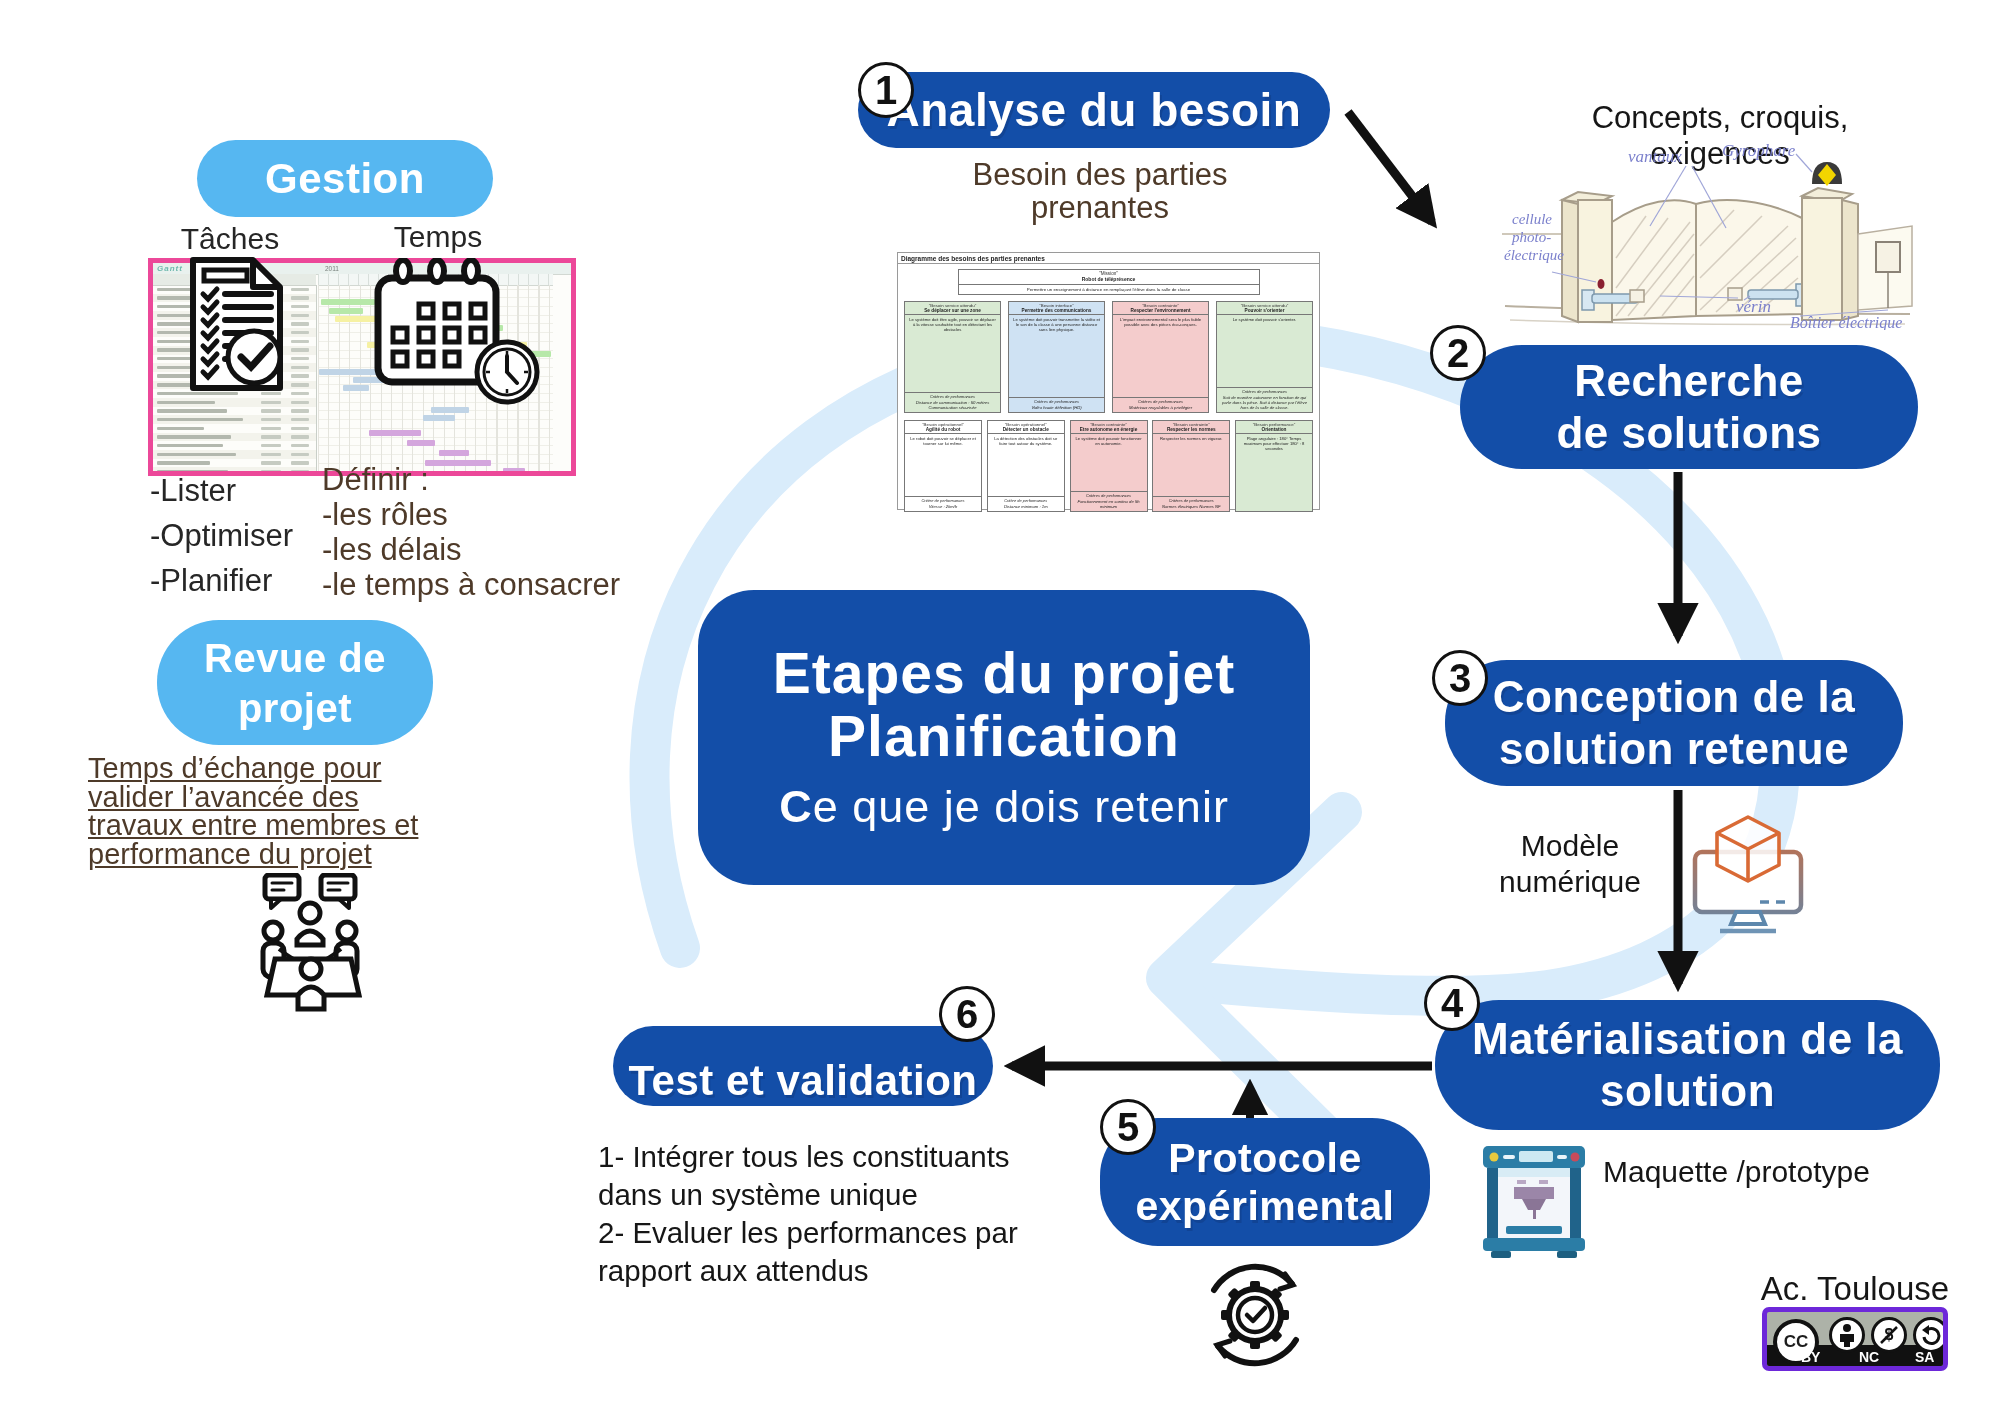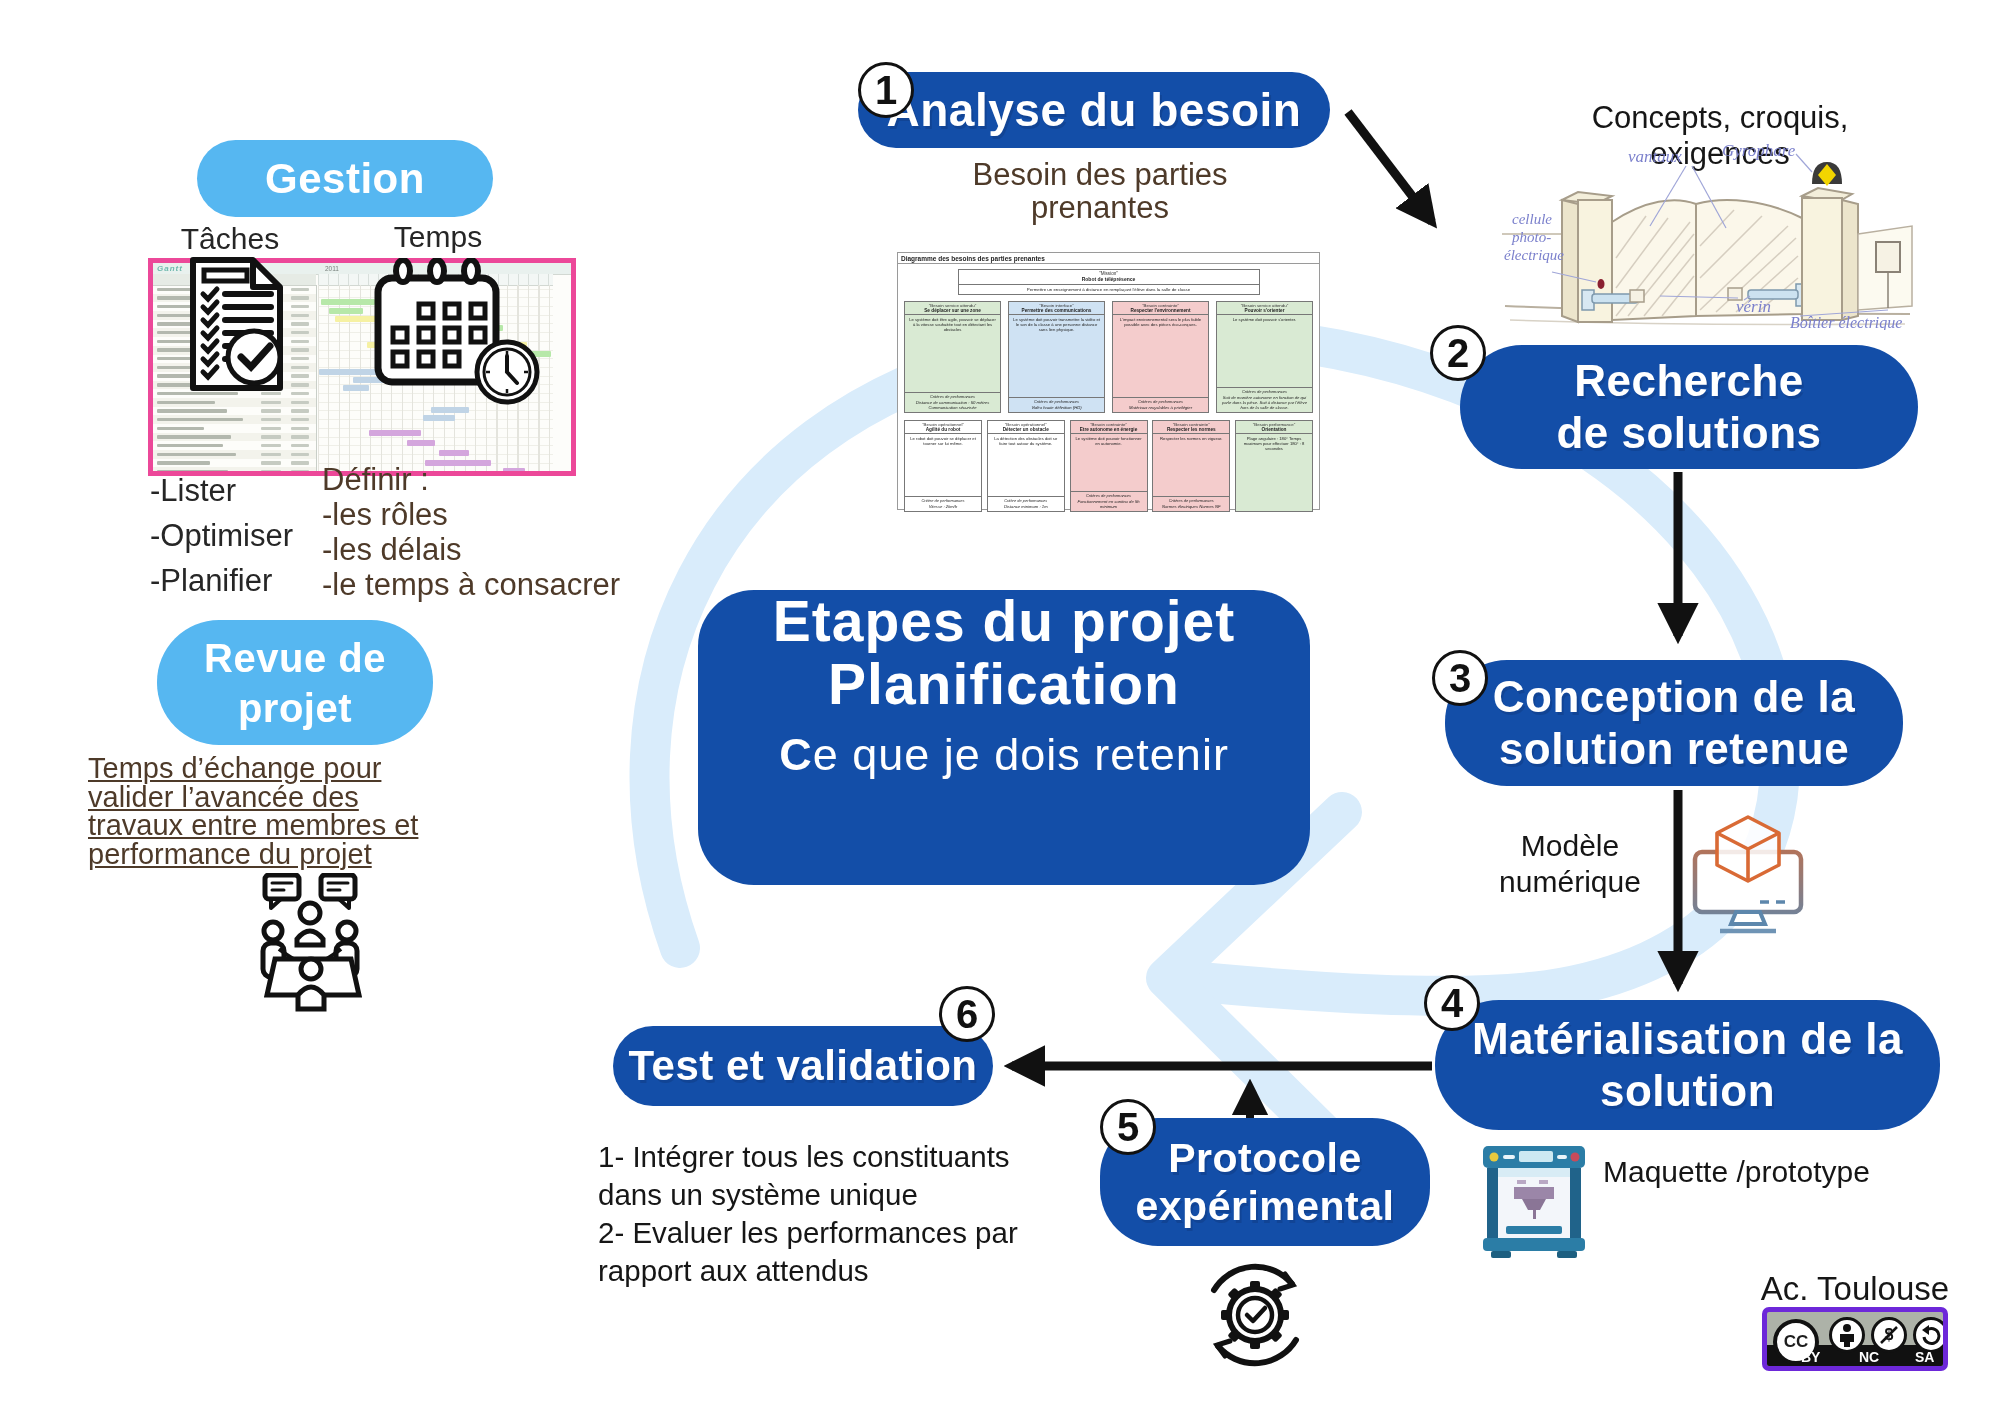--- a/index.html
+++ b/index.html
@@ -17,21 +17,21 @@
         text-shadow:2px 3px 0 rgba(10,40,90,.25);}
   .pill .l{display:block;text-align:center;line-height:1.18;}
   .skypill{position:absolute;z-index:3;background:#56b7f1;color:#fff;display:flex;flex-direction:column;
         align-items:center;justify-content:center;font-weight:bold;letter-spacing:.5px;}
   .numcirc{position:absolute;z-index:4;width:56px;height:56px;border-radius:50%;background:#fff;
         border:3px solid #111;box-sizing:border-box;display:flex;align-items:center;justify-content:center;
         font-weight:bold;font-size:40px;color:#111;}
 
   
   #center-box{position:absolute;left:698px;top:590px;width:612px;height:295px;background:#134ea8;
-        border-radius:56px;z-index:3;display:flex;flex-direction:column;align-items:center;justify-content:flex-start;color:#fff;}
+        border-radius:56px;z-index:3;display:flex;flex-direction:column;align-items:center;justify-content:center;color:#fff;}
   #center-box .t1{font-weight:bold;font-size:57px;line-height:1.1;letter-spacing:1px;}
   #center-box .t2{font-size:45px;margin-top:14px;letter-spacing:1px;}
   #center-box .t2 b{font-weight:bold;}
 
   
   .brown{color:#4e3a29;}
   .cap{position:absolute;z-index:2;}
 
   
   #nbdiag{position:absolute;left:897px;top:252px;width:423px;height:258px;background:#fff;
@@ -614,21 +614,21 @@
       <rect x="58" y="29" width="10" height="10" rx="2" transform="rotate(45 63 63)"></rect>
       <rect x="58" y="87" width="10" height="10" rx="2" transform="rotate(45 63 63)"></rect>
       <rect x="29" y="58" width="10" height="10" rx="2" transform="rotate(45 63 63)"></rect>
       <rect x="87" y="58" width="10" height="10" rx="2" transform="rotate(45 63 63)"></rect>
     </g>
     <circle cx="63" cy="63" r="26" fill="#fff" stroke="#111" stroke-width="6"></circle>
     <circle cx="63" cy="63" r="17" fill="none" stroke="#111" stroke-width="4.5"></circle>
     <path d="M 55 63 l 6 6 l 12 -13" fill="none" stroke="#111" stroke-width="4.5" stroke-linecap="round" stroke-linejoin="round"></path>
   </svg>
 
-  <div class="pill" style="left:613px;top:1026px;width:380px;height:80px;border-radius:999px;font-size:42px;">
+  <div class="pill" style="left:613px;top:1026px;width:380px;height:80px;border-radius:999px;font-size:42px;justify-content:flex-end;">
     <span class="l">Test et validation</span>
   </div>
   <div class="numcirc" style="left:939px;top:986px;">6</div>
 
   <div id="test-list">
     <div>1- Intégrer tous les constituants dans un système unique</div>
     <div>2- Evaluer les performances par rapport aux attendus</div>
   </div>
 
   <div id="center-box">

